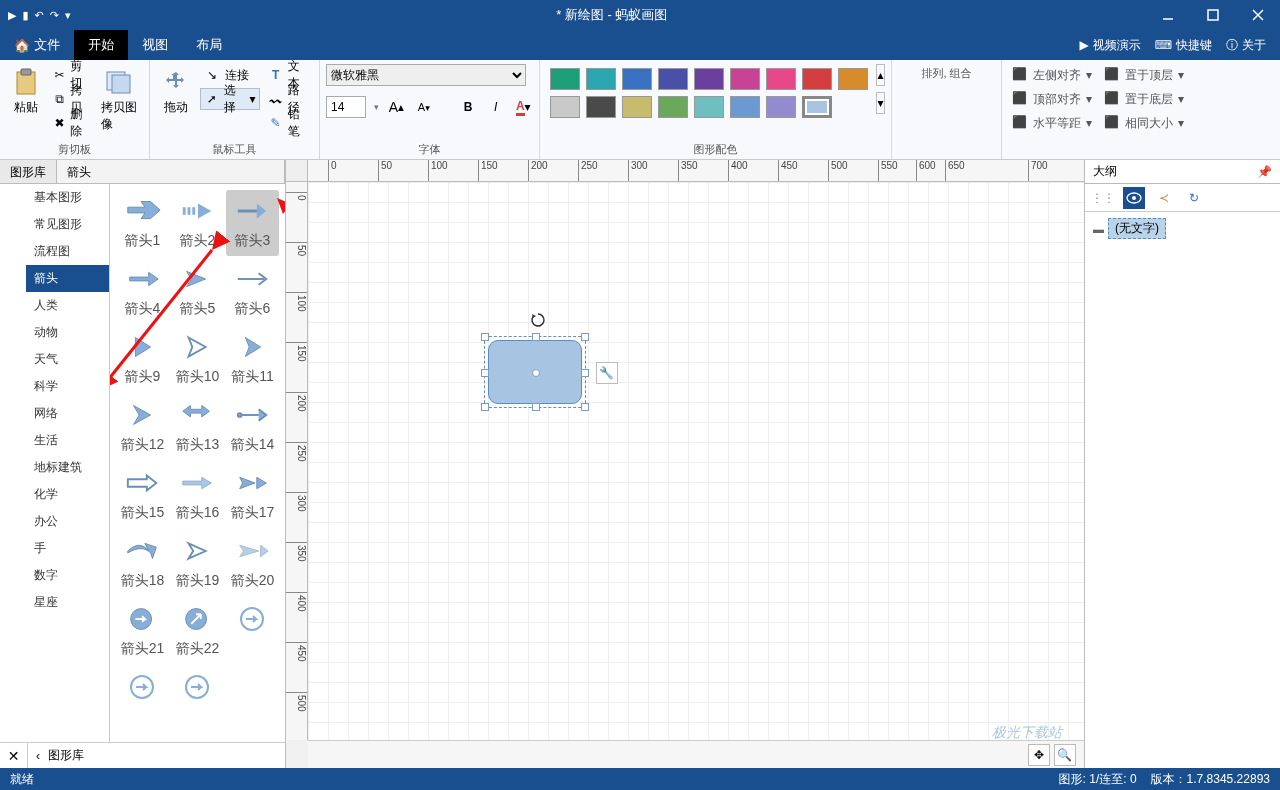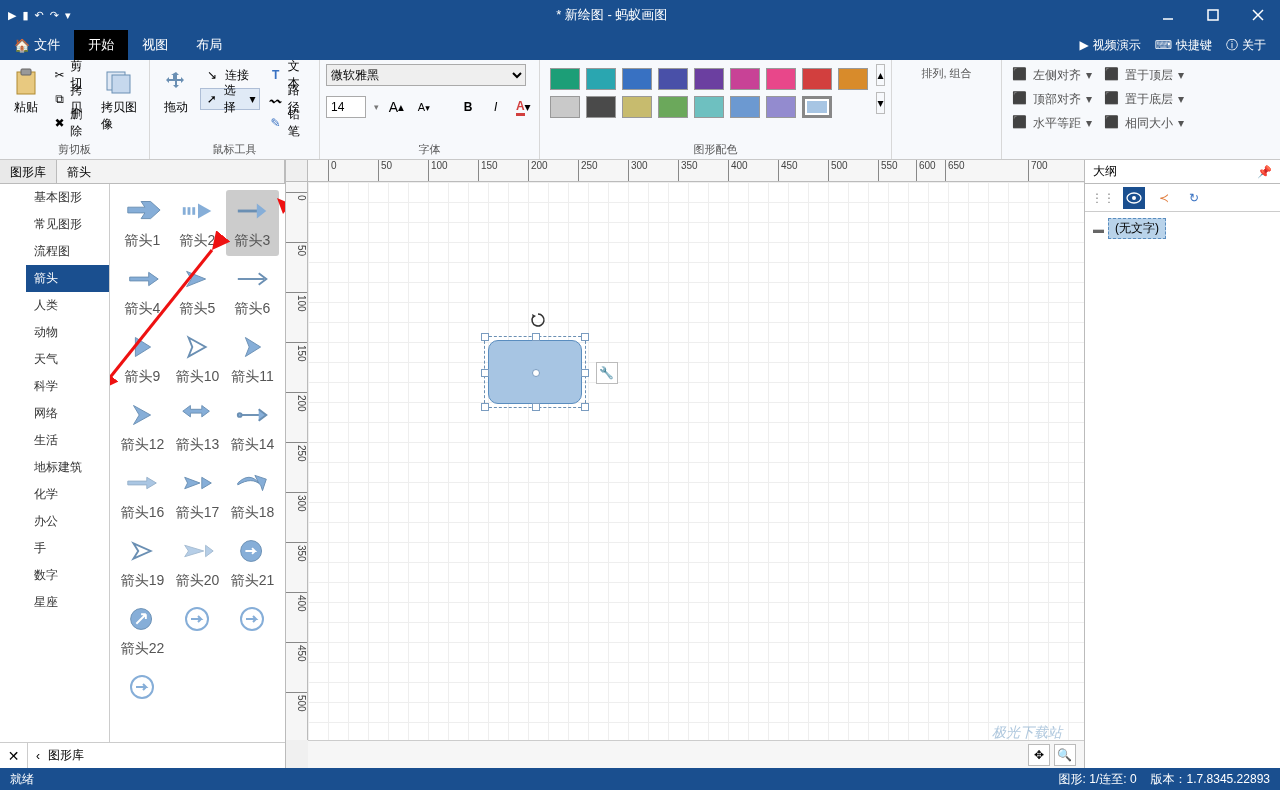--- a/index.html
+++ b/index.html
@@ -449,20 +449,28 @@
                     <circle cx="6" cy="16" r="2" fill="#86aed8"></circle>
                     <path d="M26 10l8 6-8 6" fill="#86aed8"></path>
                   </g>
                 </svg>
               </div>
               <div class="lbl">箭头14</div>
             </div>
             <div class="shape-cell">
               <div class="sh">
                 <svg width="38" height="32" viewBox="0 0 40 32">
+                  <path d="M4 12h20v-4l10 8-10 8v-4H4z" fill="none" stroke="#6a8fb3" stroke-width="2"></path>
+                </svg>
+              </div>
+              <div class="lbl">箭头15</div>
+            </div>
+            <div class="shape-cell">
+              <div class="sh">
+                <svg width="38" height="32" viewBox="0 0 40 32">
                   <path d="M4 14h20v-4l10 6-10 6v-4H4z" fill="#86aed8" opacity="0.7" stroke="#6a8fb3"></path>
                 </svg>
               </div>
               <div class="lbl">箭头16</div>
             </div>
             <div class="shape-cell">
               <div class="sh">
                 <svg width="38" height="32" viewBox="0 0 40 32">
                   <path d="M6 10l16 6-16 6 3-6z M24 10l10 6-10 6z" fill="#86aed8" stroke="#6a8fb3"></path>
                 </svg>

